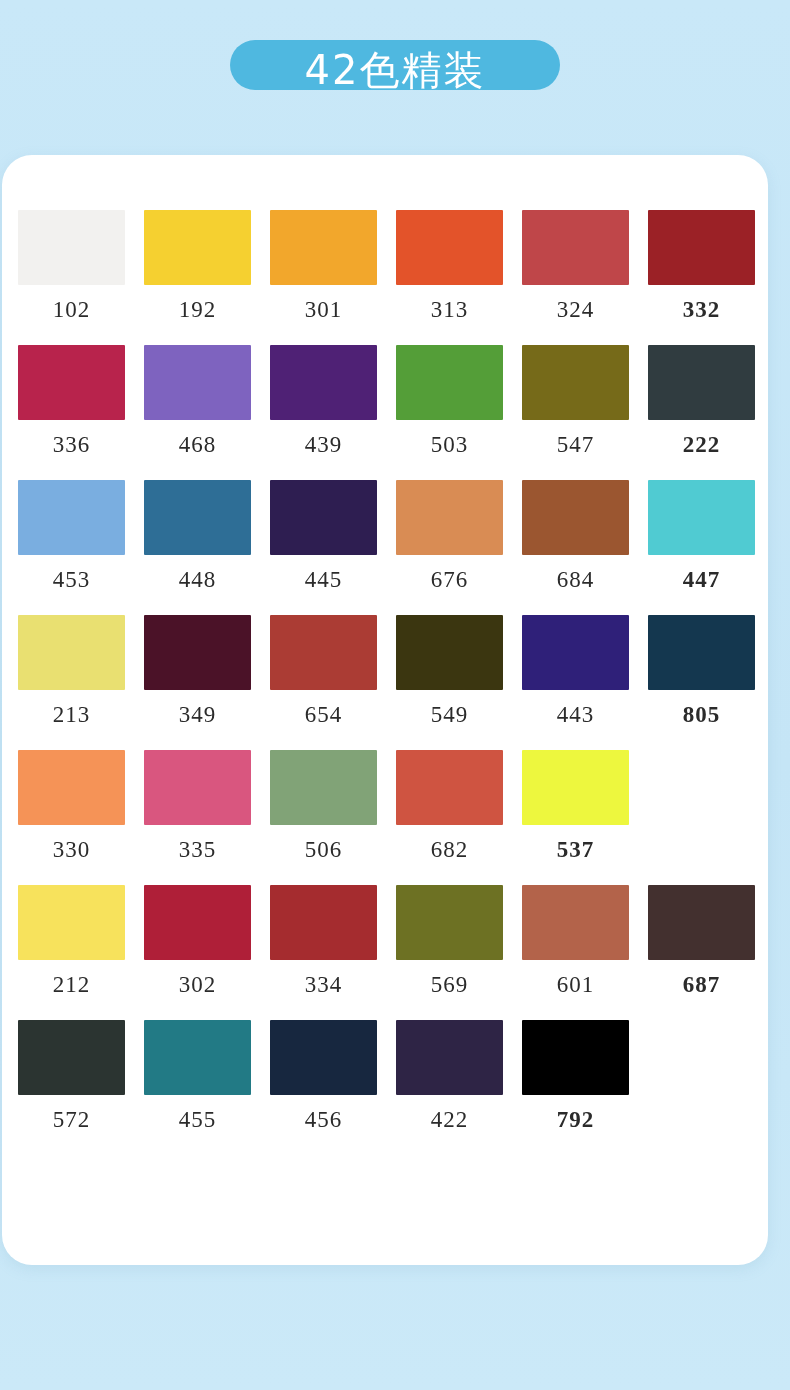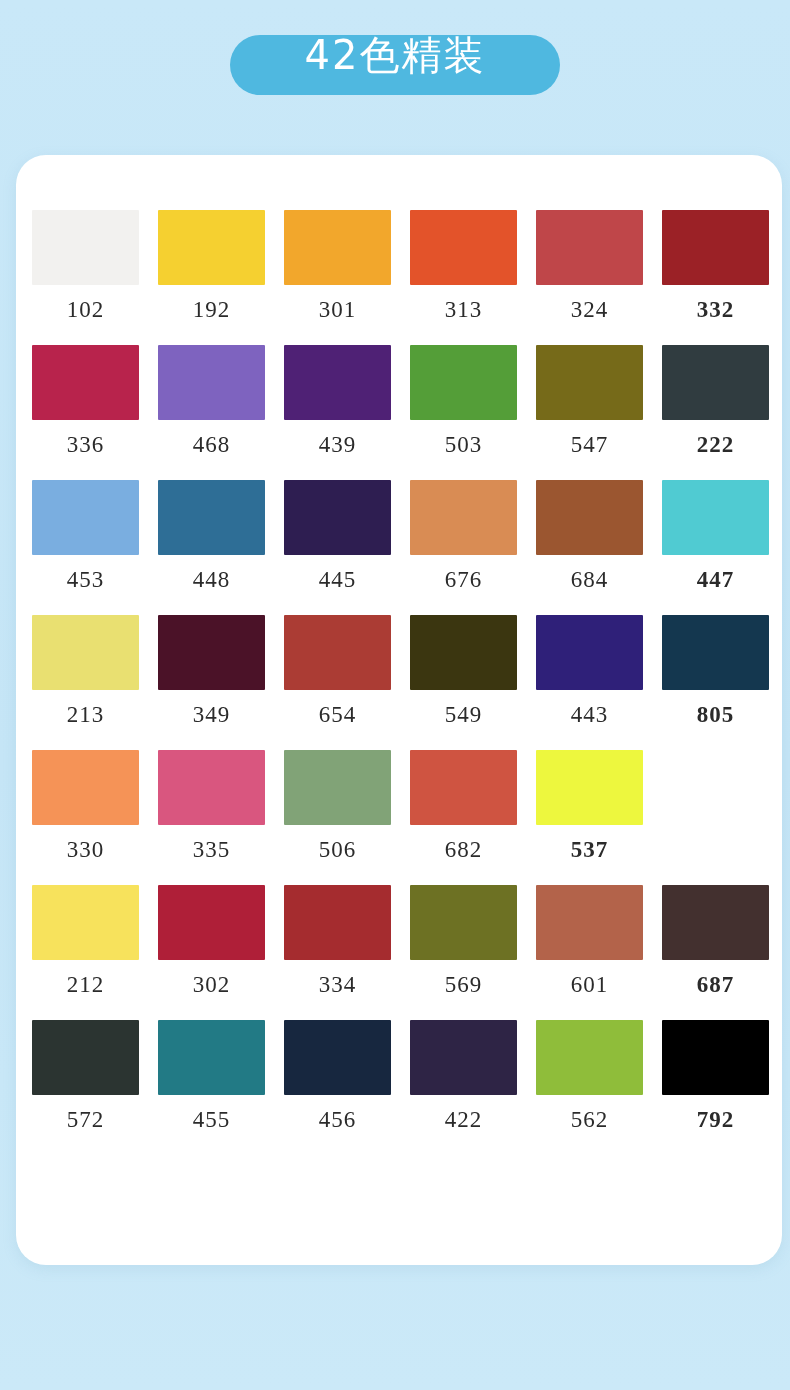--- a/index.html
+++ b/index.html
@@ -22,42 +22,42 @@
     position:absolute;
     top:0; left:0;
     width:790px;
     height:150px;
     display:flex;
     align-items:center;
     justify-content:center;
   }
   .title-pill {
     width:330px;
-    height:60px;
+    height:50px;
     border-radius:33px;
     background:#4fb8e0;
     display:flex;
-    align-items:flex-start;
+    align-items:flex-end;
     justify-content:center;
     margin-top:-20px;
   }
   .title-text {
     color:#ffffff;
     font-size:40px;
     letter-spacing:2px;
     line-height:1;
     font-family:"DejaVu Sans", sans-serif;
     font-weight:400;
     white-space:nowrap;
   }
 
   
   .card {
     position:absolute;
-    left:16px;
+    left:2px;
     top:155px;
     width:766px;
     height:1110px;
     background:#ffffff;
     border-radius:30px;
     box-shadow:0 4px 14px rgba(120,170,200,.18);
   }
 
   .grid {
     position:absolute;
@@ -273,22 +273,18 @@
         </div>
         <div class="swatch-cell">
           <div class="swatch-chip" title="#17273f" style="background-color: rgb(23, 39, 63);"></div>
           <div class="swatch-label">456</div>
         </div>
         <div class="swatch-cell">
           <div class="swatch-chip" title="#2e2445" style="background-color: rgb(46, 36, 69);"></div>
           <div class="swatch-label">422</div>
         </div>
         <div class="swatch-cell">
-          <div class="swatch-chip" title="#8fbd3a" style="background-color: rgb(143, 189, 58);"></div>
-          <div class="swatch-label">562</div>
-        </div>
-        <div class="swatch-cell">
           <div class="swatch-chip" title="#000000" style="background-color: rgb(0, 0, 0);"></div>
           <div class="swatch-label">792</div>
         </div>
       </div>
     </div>
 </div>
 
 </body></html>

